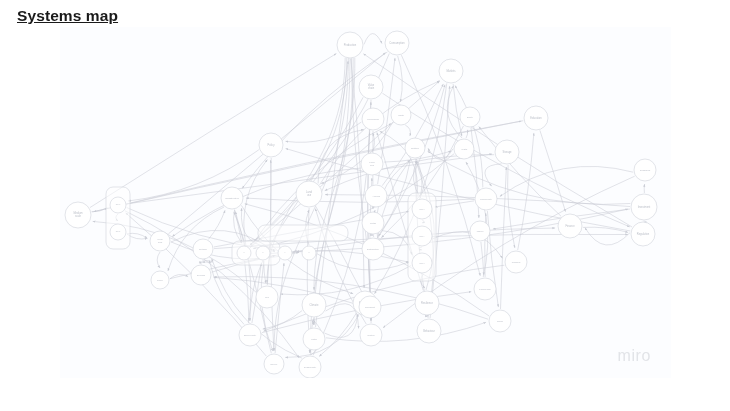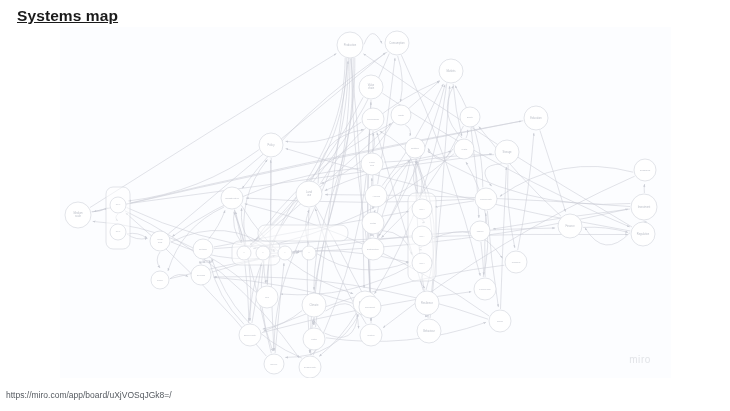--- a/index.html
+++ b/index.html
@@ -25,21 +25,21 @@
   
   .board{
     position:absolute;left:60px;top:27px;width:611px;height:351px;
     background:#fcfdff;
     overflow:hidden;
   }
   .board-svg{position:absolute;left:0;top:0;width:611px;height:351px;display:block;}
 
   .watermark{
     position:absolute;right:20px;bottom:13px;
-    font-size:10px;font-weight:normal;letter-spacing:0.6px;
+    font-size:16px;font-weight:normal;letter-spacing:0.6px;
     color:#e2e4e8;
     user-select:none;
   }
 
   
   .url-caption{
     position:absolute;left:6px;top:390px;
     font-size:8.5px;color:#555a60;
     white-space:nowrap;
   }
@@ -440,14 +440,13 @@
           <g>
             <circle cx="583" cy="207" r="12" fill="#ffffff" stroke="#d6d9e0" stroke-width="0.7"></circle>
             <text class="nlabel" x="583" y="207" font-size="2.6" fill="#b9bdc6">Regulation</text>
           </g>
         </g>
     </svg>
 
     <div class="watermark">miro</div>
   </div>
 
-  <div class="url-caption">https://miro.com/app/board/uXjVOSqJGk8=/</div>
 </div>
 
 </body></html>

